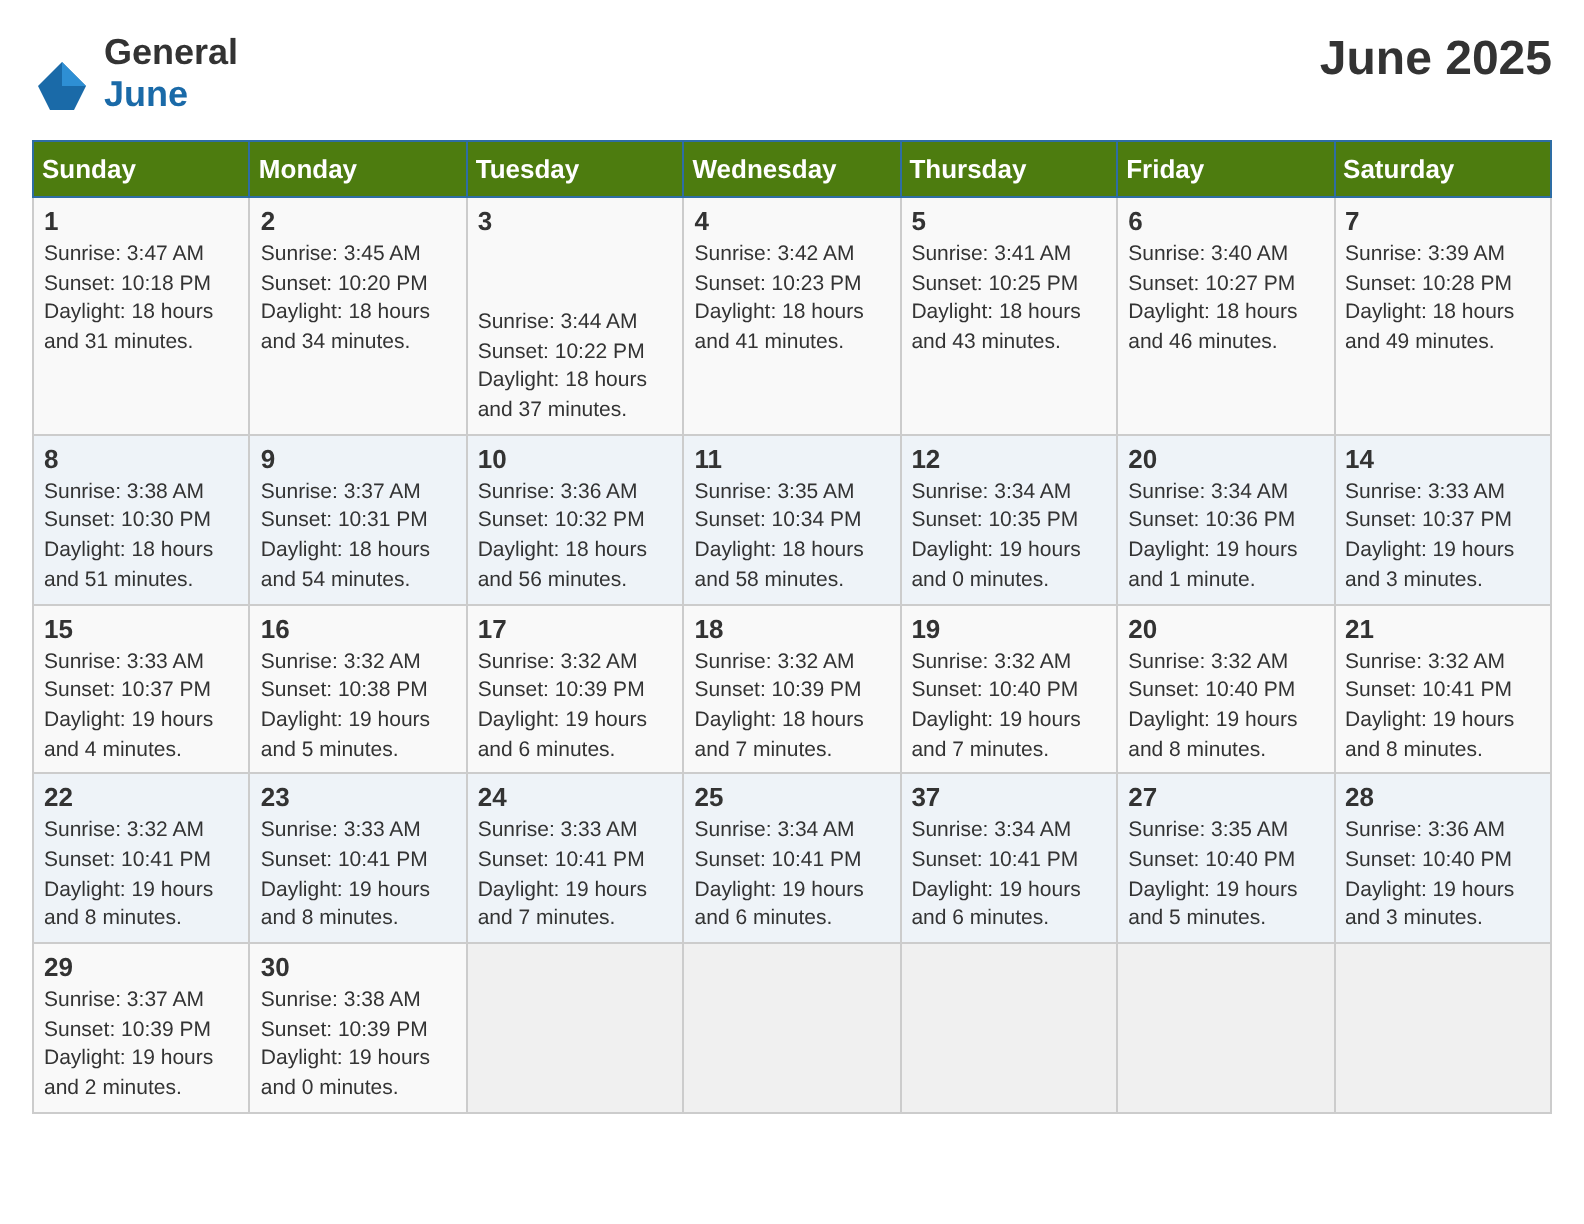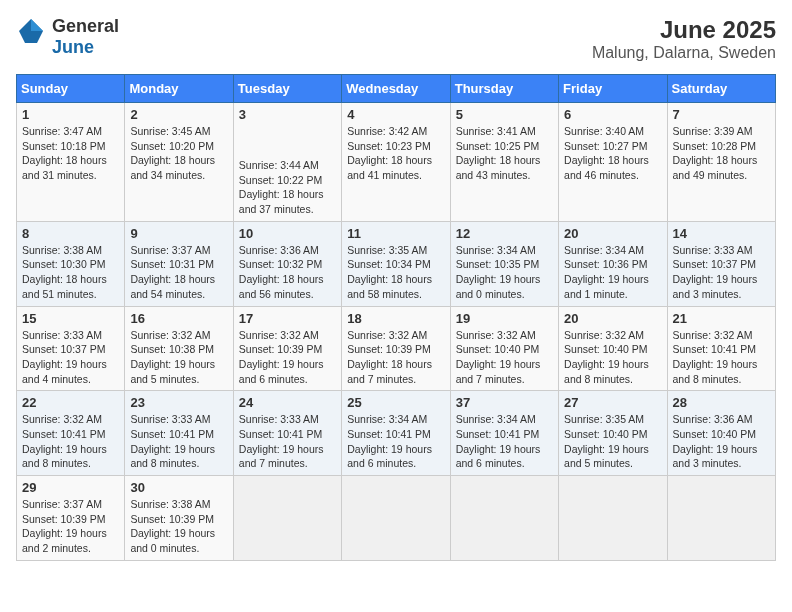--- a/index.html
+++ b/index.html
@@ -11,21 +11,21 @@
       padding: 16px;
     }
     .header-area {
       display: flex;
       justify-content: space-between;
       align-items: flex-start;
       margin-bottom: 12px;
     }
     .logo {
       display: flex;
-      align-items: flex-start;
+      align-items: flex-end;
       gap: 6px;
     }
     .logo-text-general {
       font-size: 18px;
       font-weight: bold;
       color: #333;
     }
     .logo-text-blue {
       font-size: 18px;
       font-weight: bold;
@@ -46,21 +46,21 @@
     .calendar-subtitle {
       font-size: 16px;
       color: #555;
     }
     table {
       width: 100%;
       border-collapse: collapse;
       font-size: 11px;
     }
     thead tr th {
-      background-color: #3b82f6;
+      background-color: #4d7c0f;
       color: #fff;
       padding: 6px 4px;
       text-align: left;
       font-size: 13px;
       font-weight: bold;
       border: 1px solid #2e6da4;
     }
     tbody tr td {
       border: 1px solid #ccc;
       padding: 4px 5px;
@@ -99,21 +99,20 @@
       <polygon points="20,4 36,20 28,36 12,36 4,20" fill="#1a6aa8"></polygon>
       <polygon points="20,4 36,20 20,20" fill="#2e8fd4"></polygon>
     </svg>
     <div>
       <span class="logo-text-general">General</span><br>
       <span class="logo-text-blue">June</span>
     </div>
   </div>
   <div class="title-area">
     <div class="calendar-title">June 2025</div>
-    <div class="calendar-subtitle">Malung, Dalarna, Sweden</div>
   </div>
 </div>
 
 <table>
   <thead>
     <tr>
     <th>Sunday</th>
         <th>Monday</th>
         <th>Tuesday</th>
         <th>Wednesday</th>

